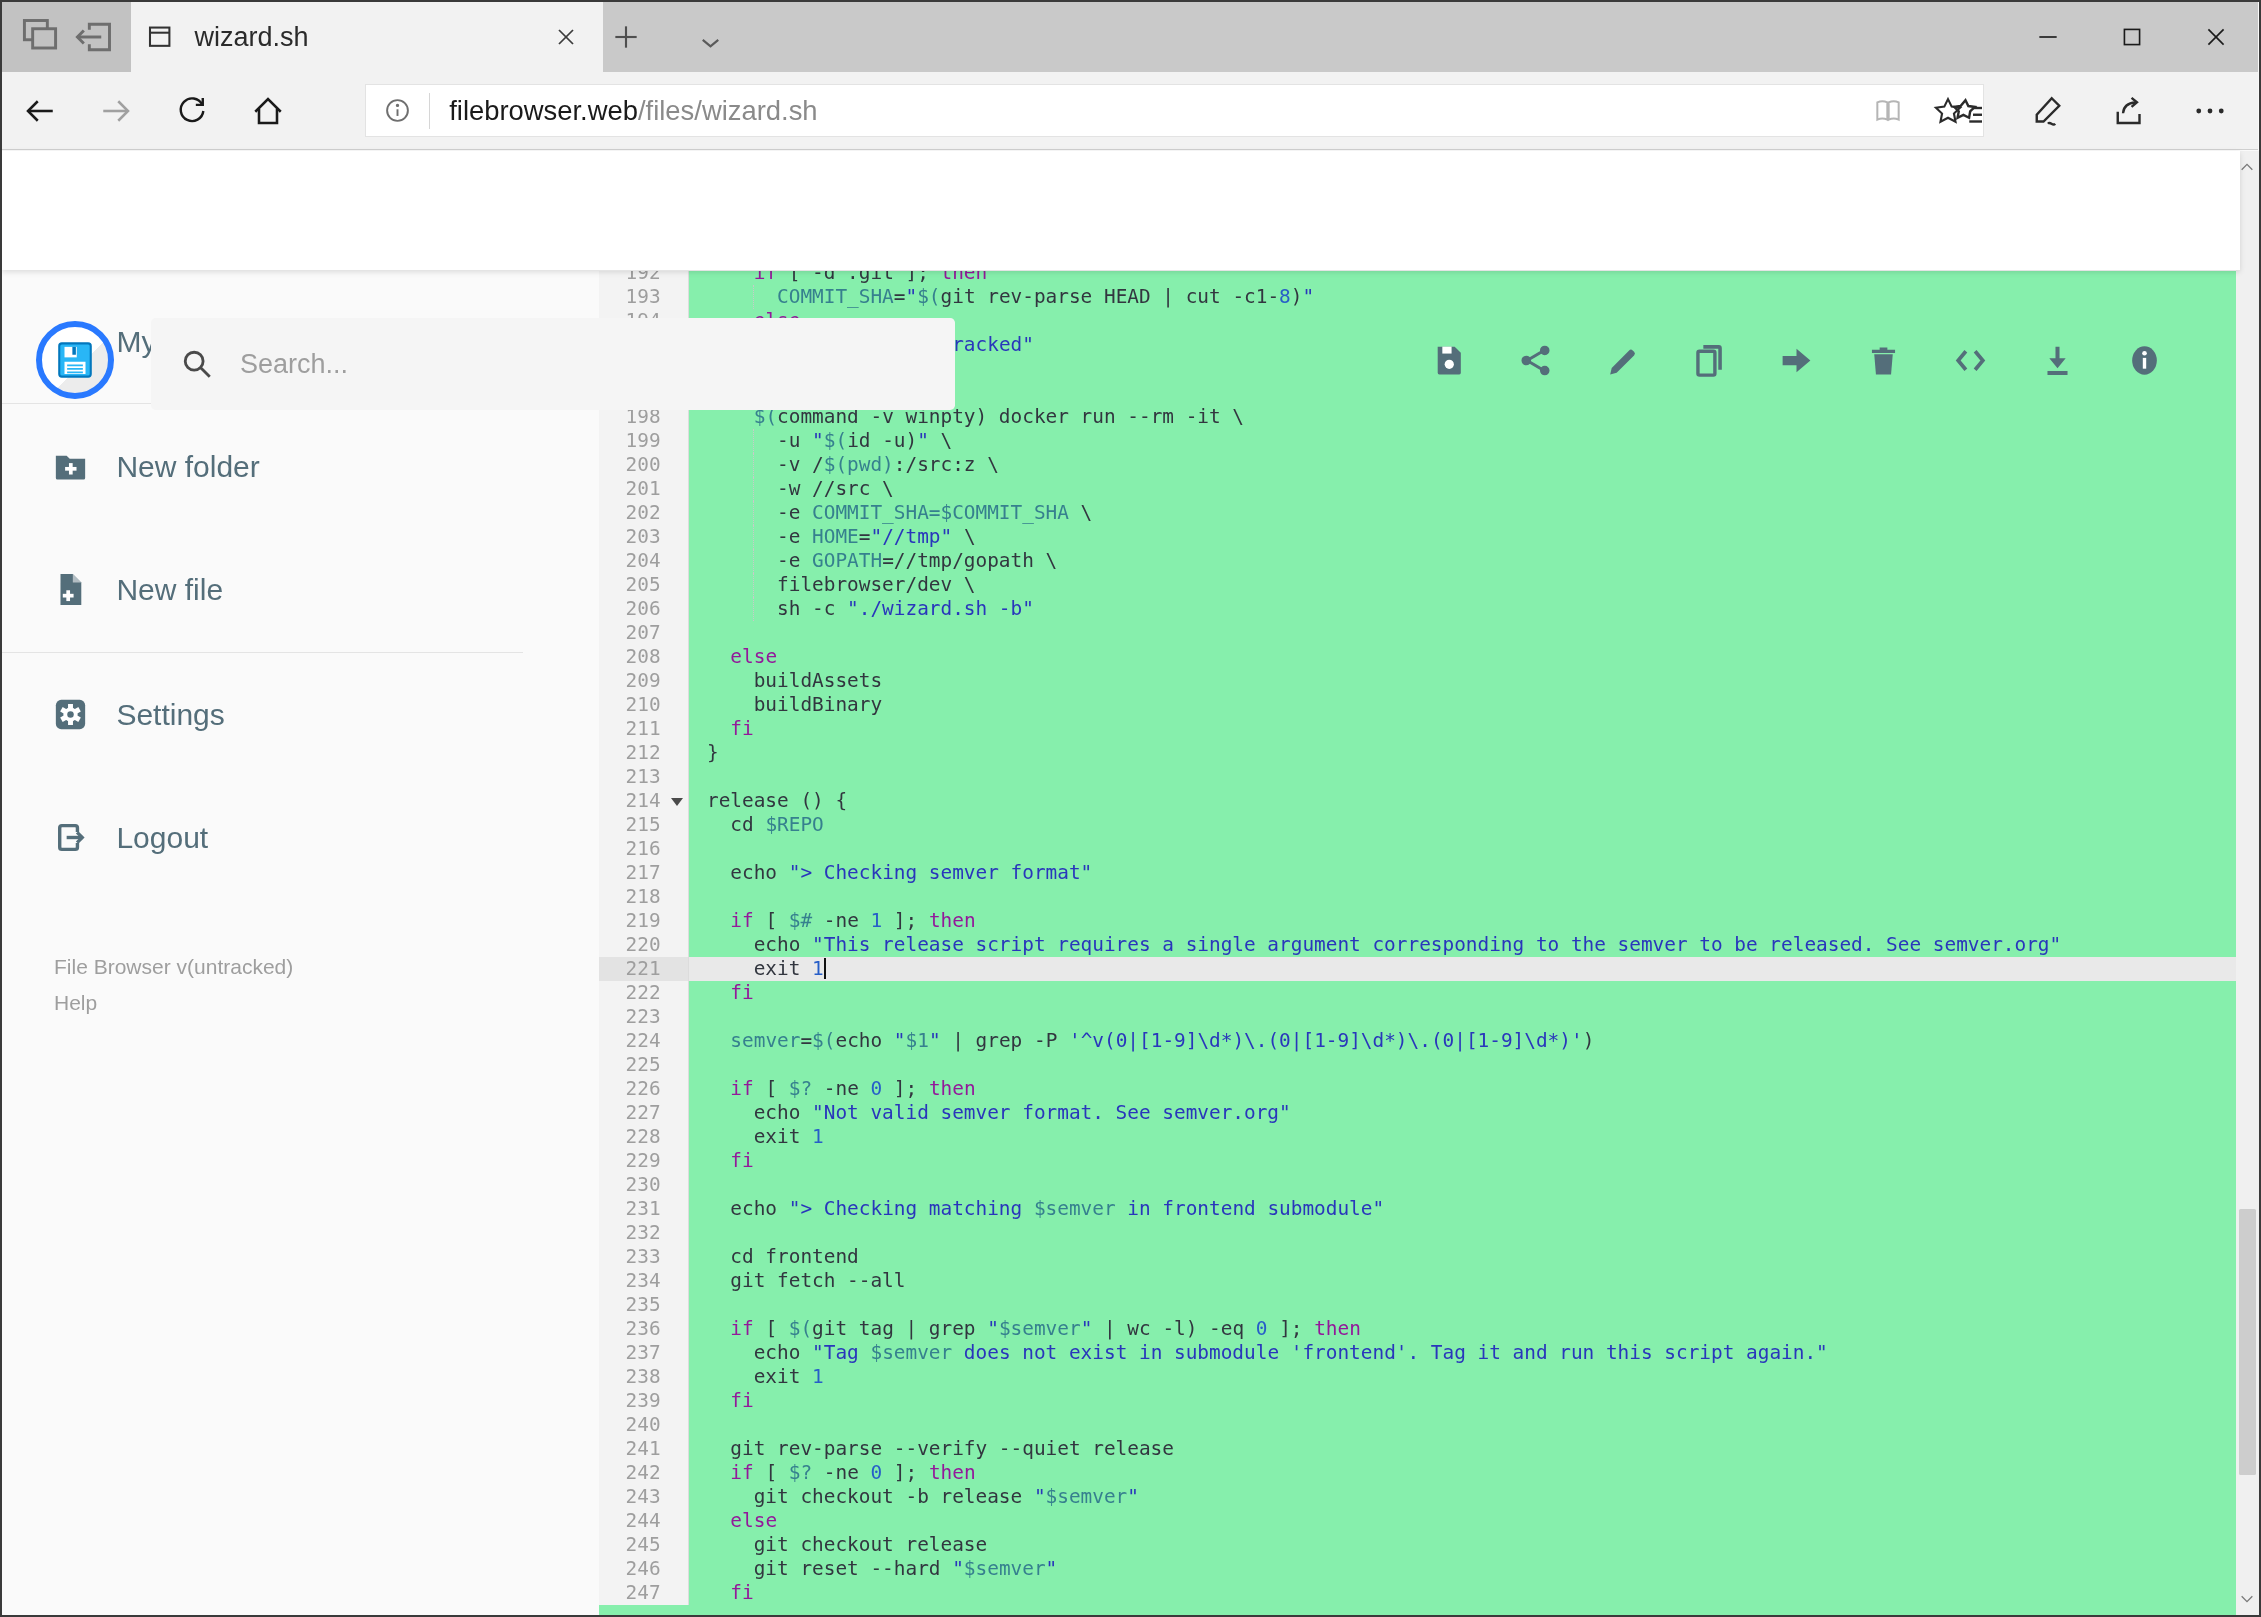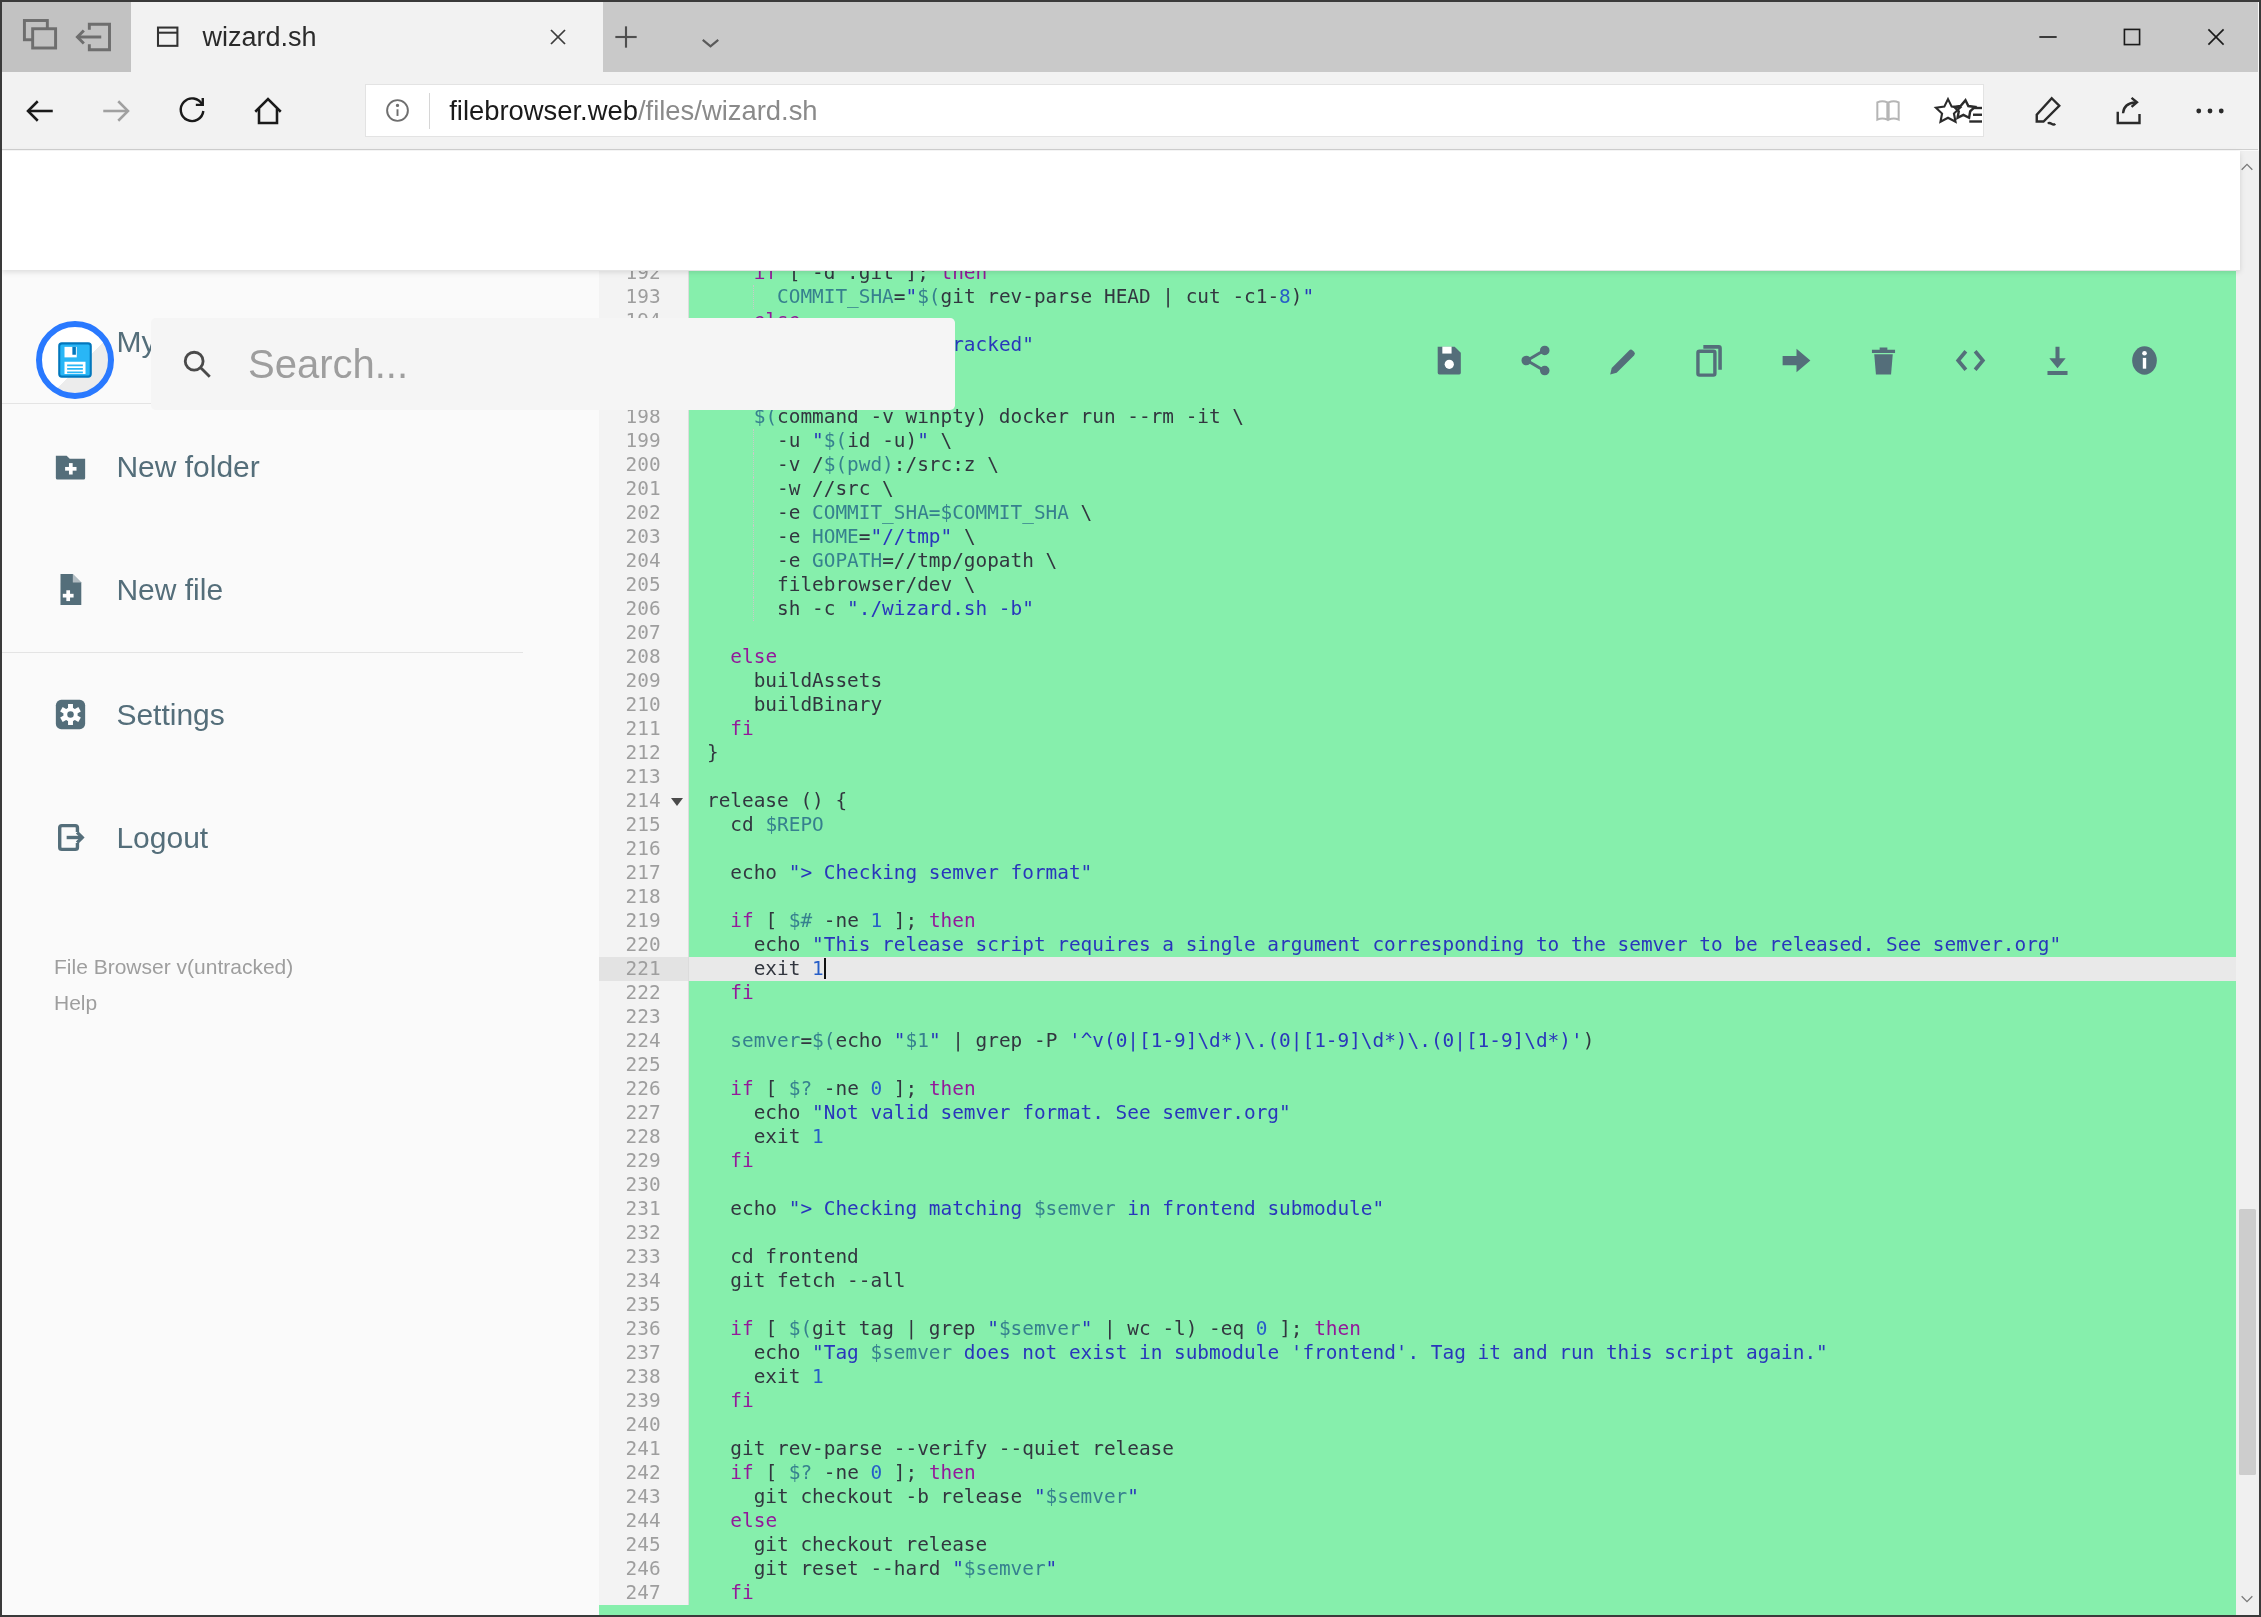--- a/index.html
+++ b/index.html
@@ -7,21 +7,21 @@
   .window{position:relative;width:2261px;height:1617px;background:#fafafa;
     font-family:"Liberation Sans",sans-serif;overflow:hidden;
     border:2.4px solid #3a3a3a;}
   svg{display:block;}
 
   
   .tabstrip{position:absolute;left:0;top:0;width:2256px;height:70px;background:#c9c9c9;}
   .tabstrip-left{position:absolute;left:0;top:0;width:129px;height:70px;background:#c2c2c2;
     display:flex;align-items:center;justify-content:space-around;padding:0 11.3px;}
   .tab{position:absolute;left:129px;top:0;width:472px;height:70px;background:#f2f2f2;
-    display:flex;align-items:center;padding:0 23px;}
+    display:flex;align-items:center;padding:0 15px;}
   .tab-title{flex:1;font-size:27px;color:#2b2b2b;margin-left:21px;white-space:nowrap;overflow:hidden;}
   .tabbtn{display:flex;align-items:center;justify-content:center;width:45px;height:45px;}
   .newtab{position:absolute;left:601px;top:12px;}
   .tabchev{position:absolute;left:686px;top:18px;}
   .wincontrols{position:absolute;right:0;top:0;height:70px;display:flex;}
   .wincontrols .tabbtn{width:84px;height:70px;}
 
   
   .navbar{position:absolute;left:0;top:70px;width:2256px;height:78px;background:#f2f2f2;
     border-bottom:0.8px solid #cfcfcf;display:flex;align-items:center;}
@@ -37,21 +37,21 @@
   .nav-right .navbtn{width:81px;height:53px;}
 
   
   .appheader{position:absolute;left:0;top:149px;width:2238px;height:119px;background:#fff;
     box-shadow:0 2.4px 5.7px rgba(0,0,0,.13);z-index:5;}
   .logo{position:absolute;left:34px;top:170px;width:78px;height:78px;border-radius:50%;
     border:6.5px solid #2979ff;background:linear-gradient(135deg,#fff 0 58%,#ececec 58% 100%);
     display:flex;align-items:center;justify-content:center;overflow:hidden;}
   .searchbox{position:absolute;left:149px;top:167px;width:804px;height:92px;background:#f5f5f5;
     border-radius:4.8px;display:flex;align-items:center;padding:0 29px;}
-  .search-ph{font-size:40px;color:#9e9e9e;margin-left:34px;}
+  .search-ph{font-size:27px;color:#9e9e9e;margin-left:26px;}
   .hdr-icons{position:absolute;right:77px;top:191px;display:flex;gap:50px;}
   .iconbtn{width:37px;height:37px;display:flex;align-items:center;justify-content:center;}
 
   
   .sidebar{position:absolute;left:0;top:269px;width:597px;bottom:0;background:#fafafa;}
   .side-item{position:absolute;left:0;width:597px;height:89px;display:flex;align-items:center;cursor:pointer;}
   .side-item .sicon{margin-left:50px;width:37px;height:37px;}
   .side-item .slabel{margin-left:27.4px;font-size:30px;color:#546e7a;}
   .side-div{position:absolute;left:0;width:521px;height:0.8px;background:#e4e4e4;}
   .side-footer{position:absolute;left:52px;top:678px;font-size:21px;color:#9e9e9e;line-height:36px;}

